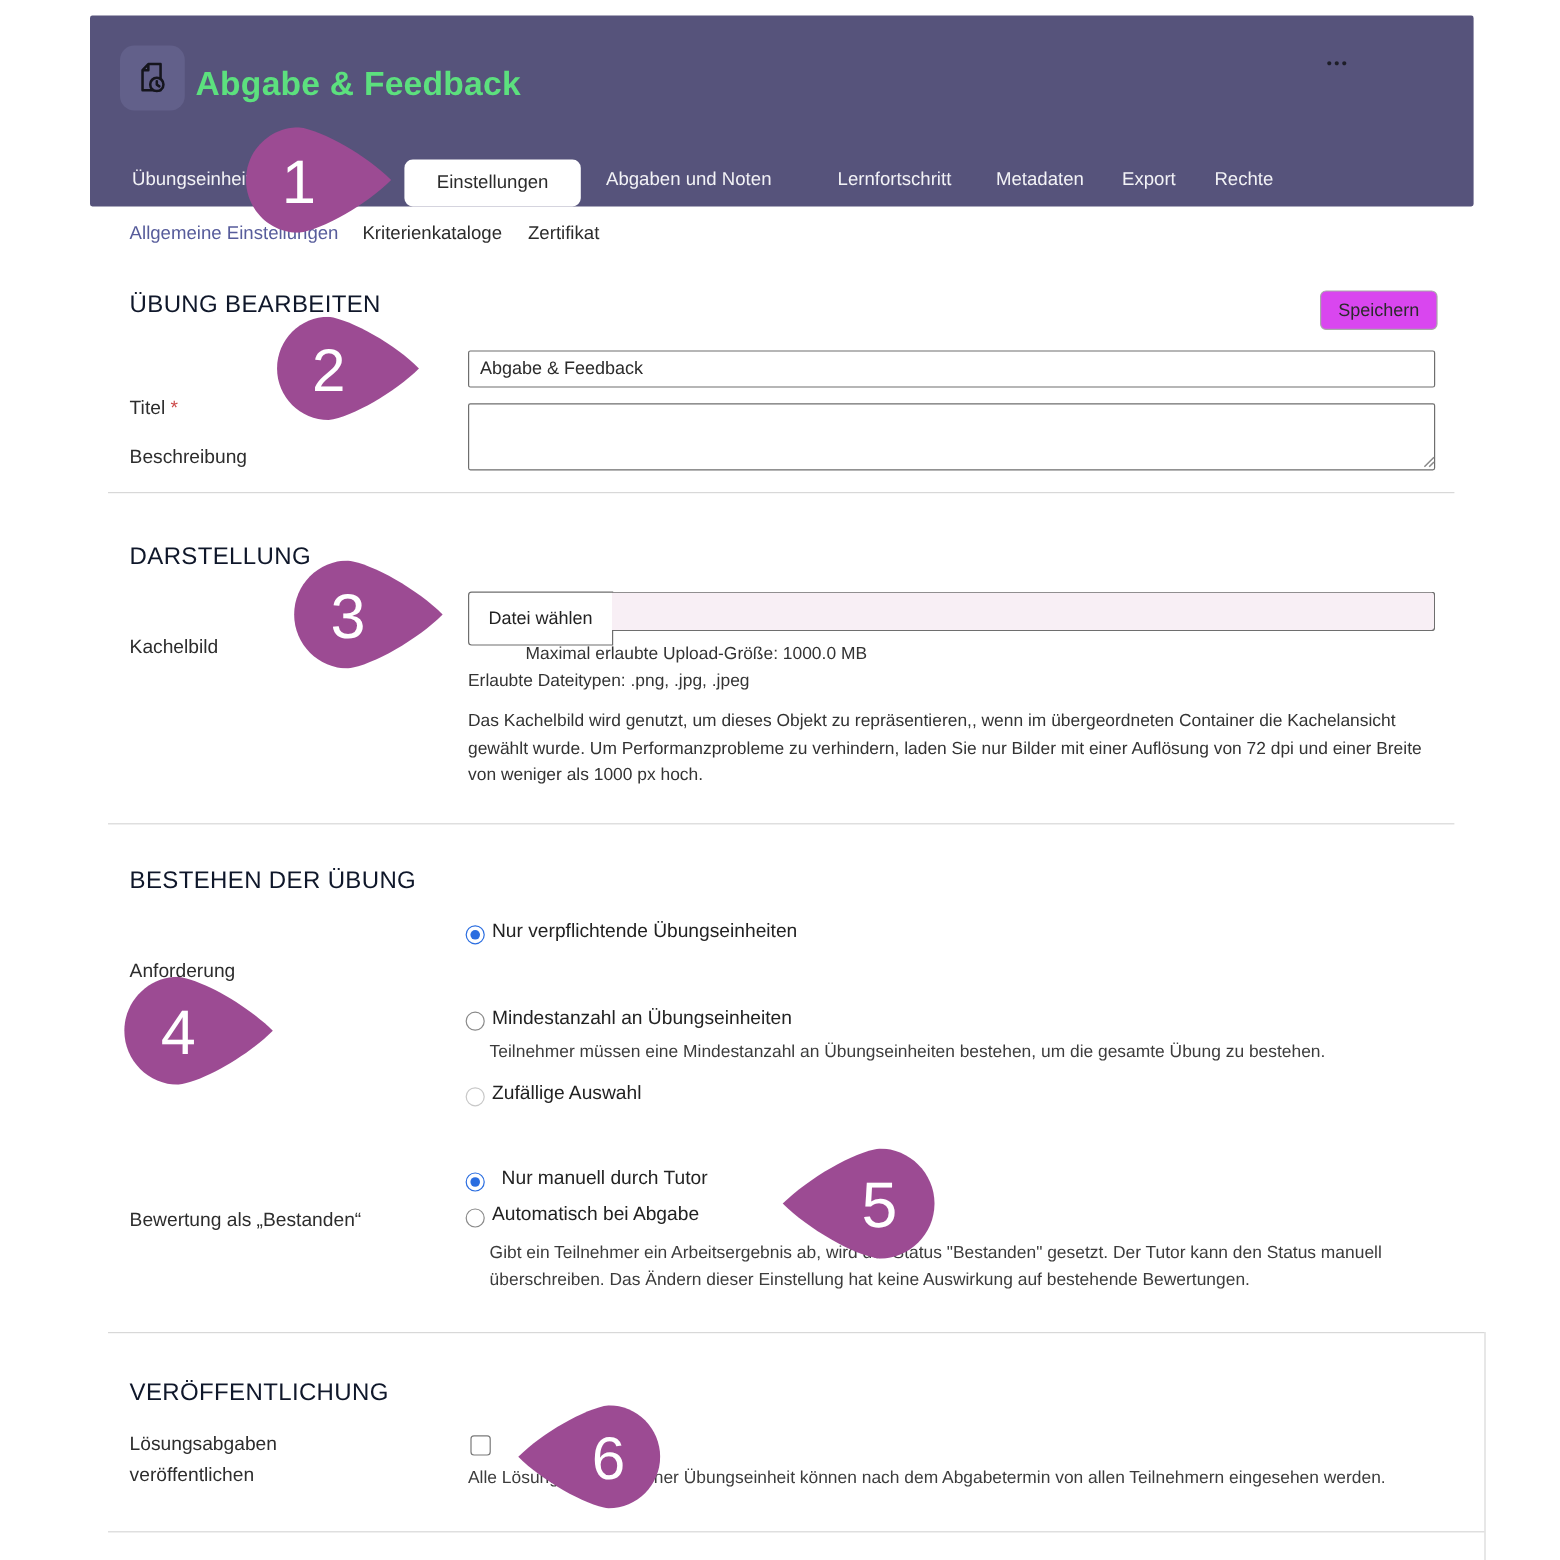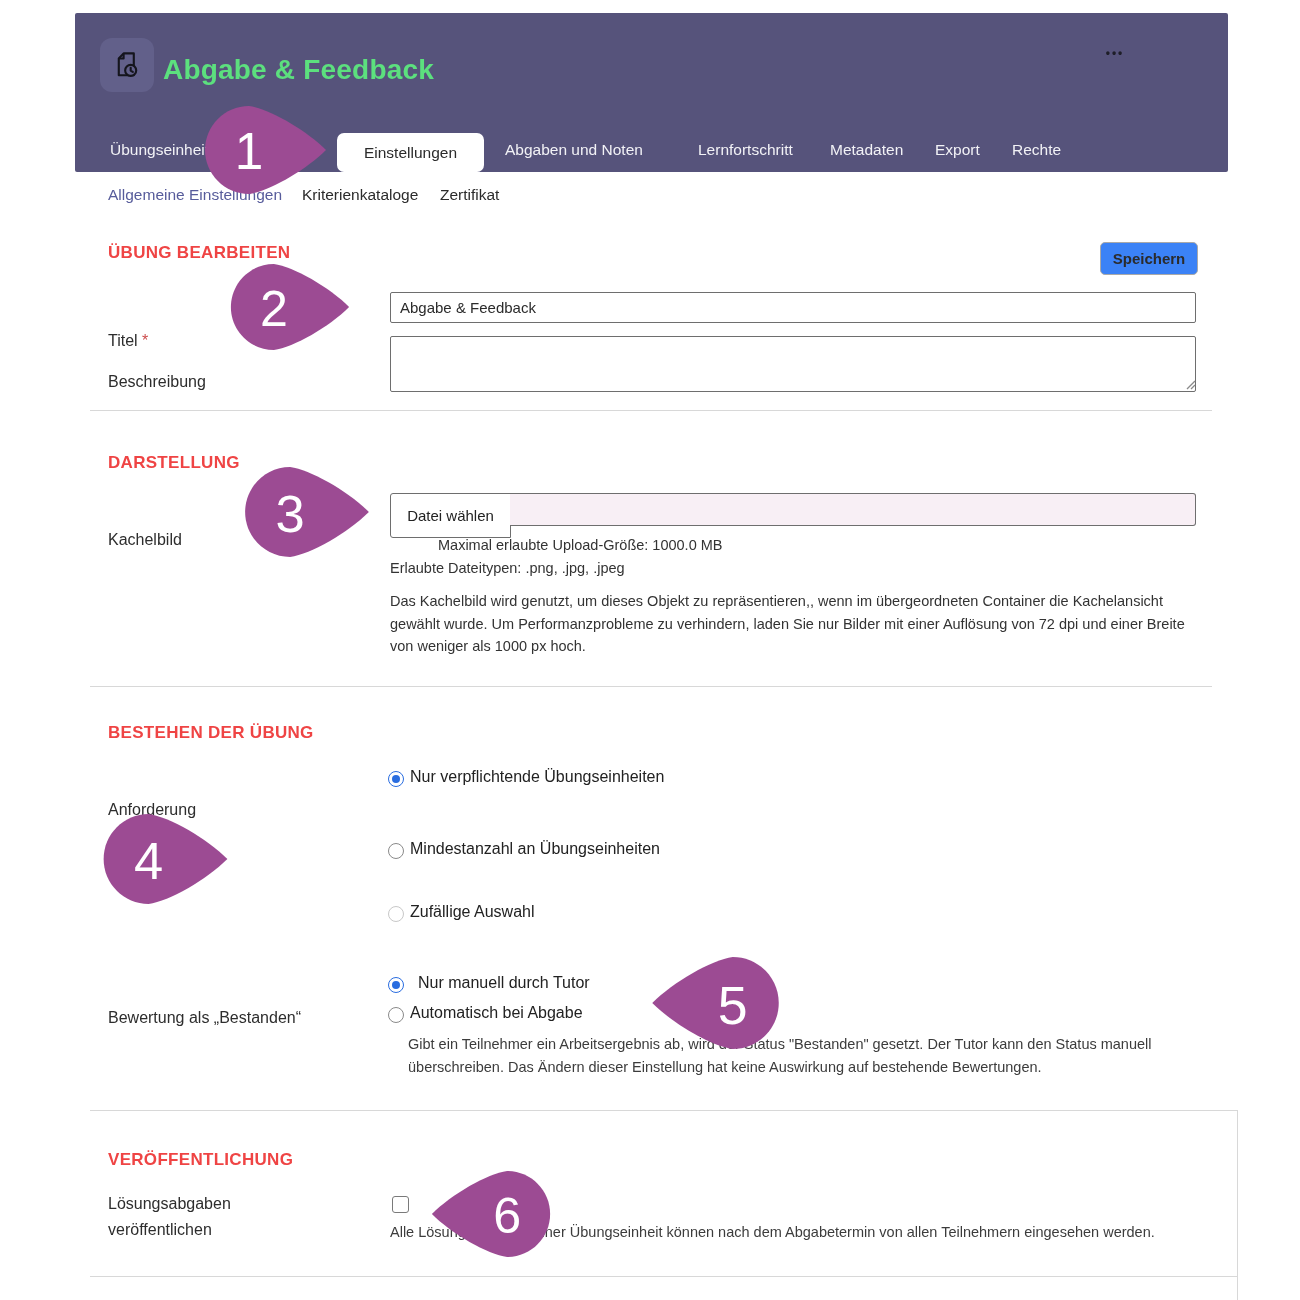--- a/index.html
+++ b/index.html
@@ -25,29 +25,29 @@
   .tab-meta{left:830px;} .tab-exp{left:935px;} .tab-rechte{left:1012px;}
   .tab-active{left:337px;top:133px;width:147px;height:39px;background:#fff;border-radius:7px;
               display:flex;align-items:center;justify-content:center;font-size:15.5px;color:#2B2B2B;cursor:pointer;}
 
   
   .subtab{top:186px;font-size:15.5px;white-space:nowrap;cursor:pointer;color:#2B2B2B;}
   .subtab.active{color:var(--subtab-active);}
   .subtab-allg{left:108px;} .subtab-krit{left:302px;} .subtab-zert{left:440px;}
 
   
-  .section-heading{left:108px;font-size:17px;font-weight:bold;color:#ef4444;letter-spacing:.3px;white-space:nowrap;}
+  .section-heading{left:108px;font-size:20px;font-weight:normal;color:#0f172a;letter-spacing:.3px;white-space:nowrap;}
   .form-label{left:108px;font-size:16px;color:var(--ink);white-space:nowrap;margin-top:36px;}
   .req{color:#CC4B4B;}
   .divider{left:90px;height:1px;background:var(--divider);}
   .desc-text{font-size:14.5px;color:var(--soft-ink);white-space:nowrap;}
 
   
-  .save-btn{left:1100px;top:242px;width:96px;height:31px;background:#3b82f6;border:1px solid #A9A9A9;
-            border-radius:5px;font-size:15px;color:#2B2B2B;display:flex;align-items:center;justify-content:center;cursor:pointer;font-weight:bold;}
+  .save-btn{left:1100px;top:242px;width:96px;height:31px;background:#d946ef;border:1px solid #A9A9A9;
+            border-radius:5px;font-size:15px;color:#2B2B2B;display:flex;align-items:center;justify-content:center;cursor:pointer;}
   .titel-input{left:390px;top:292px;width:806px;height:31px;border:1px solid #6E6E6E;border-radius:2px;
                box-sizing:border-box;font-size:15px;padding:0 9px;color:#2B2B2B;background:#fff;
                font-family:"Liberation Sans","DejaVu Sans",sans-serif;}
   .beschr-area{left:390px;top:336px;width:806px;height:56px;border:1px solid #6E6E6E;border-radius:2px;
                box-sizing:border-box;background:#fff;resize:none;}
   .grip{left:1184px;top:378px;}
 
   
   .file-btn{left:390px;top:493px;width:121px;height:45px;background:#fff;border:1px solid #6E6E6E;
             box-sizing:border-box;display:flex;align-items:center;justify-content:center;
@@ -136,20 +136,21 @@
   <div class="abs divider" style="top:686px;width:1122px;"></div>
 
   <div class="abs section-heading" style="top:723px;">BESTEHEN DER ÜBUNG</div>
   <div class="abs form-label" style="top:765px;">Anforderung</div>
 
   <div class="abs radio sel" style="left:388px;top:771px;"></div>
   <div class="abs opt-label" style="left:410px;top:768px;">Nur verpflichtende Übungseinheiten</div>
 
   <div class="abs radio unsel" style="left:388px;top:843px;"></div>
   <div class="abs opt-label" style="left:410px;top:840px;">Mindestanzahl an Übungseinheiten</div>
+  <div class="abs desc-text" style="left:408px;top:869px;">Teilnehmer müssen eine Mindestanzahl an Übungseinheiten bestehen, um die gesamte Übung zu bestehen.</div>
 
   <div class="abs radio dis" style="left:388px;top:906px;"></div>
   <div class="abs opt-label" style="left:410px;top:903px;">Zufällige Auswahl</div>
 
   <div class="abs form-label" style="top:973px;">Bewertung als „Bestanden“</div>
   <div class="abs radio sel" style="left:388px;top:977px;"></div>
   <div class="abs opt-label" style="left:418px;top:974px;">Nur manuell durch Tutor</div>
   <div class="abs radio unsel" style="left:388px;top:1007px;"></div>
   <div class="abs opt-label" style="left:410px;top:1004px;">Automatisch bei Abgabe</div>
   <div class="abs desc-text" style="left:408px;top:1036px;">Gibt ein Teilnehmer ein Arbeitsergebnis ab, wird der Status "Bestanden" gesetzt. Der Tutor kann den Status manuell</div>

